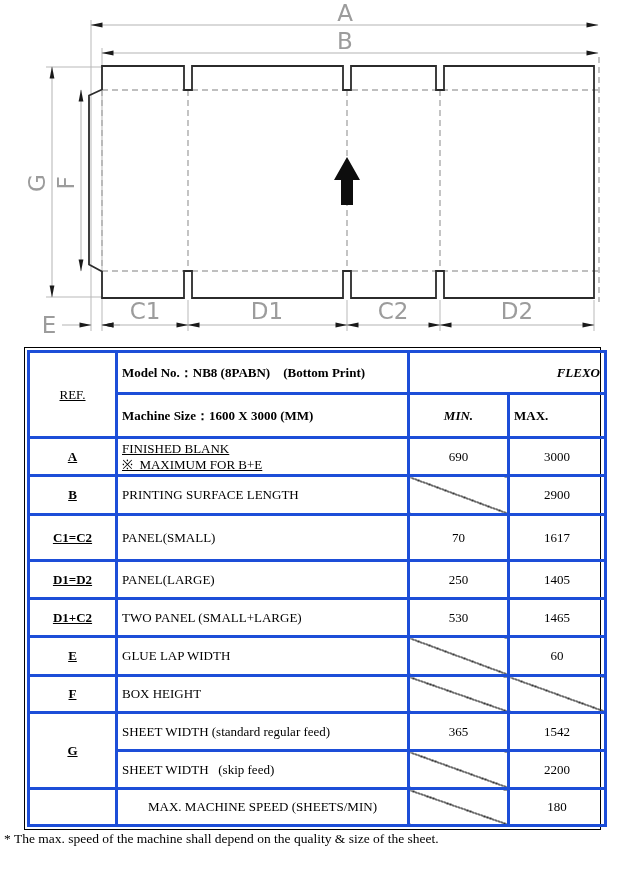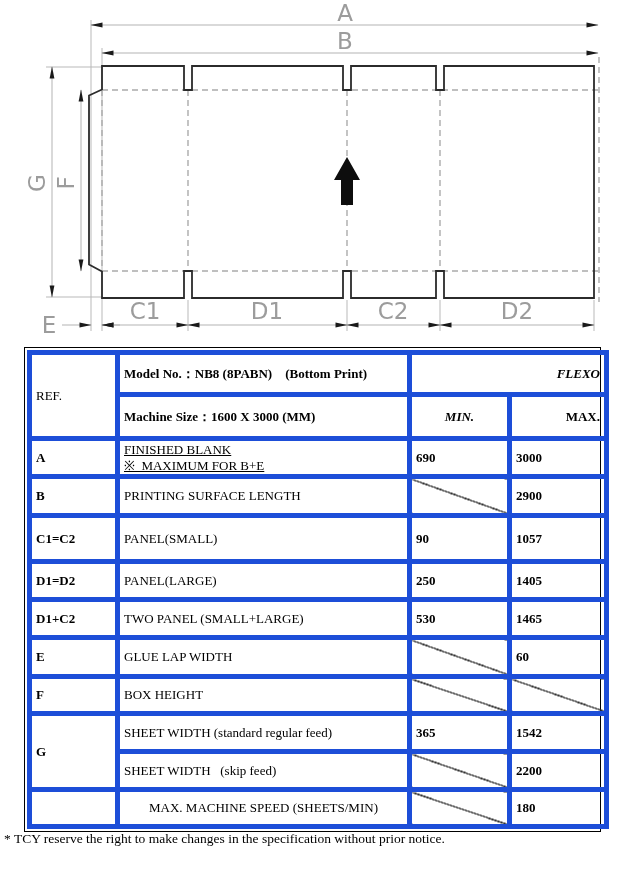--- a/index.html
+++ b/index.html
@@ -10,29 +10,29 @@
   svg.diagram{position:absolute;left:0;top:0;}
   .dimlabel{fill:#9c9c9c;font-family:"DejaVu Sans","Liberation Sans",sans-serif;font-size:23px;}
   .dimline{stroke:#b3b3b3;stroke-width:1;}
   .extline{stroke:#b9b9b9;stroke-width:1;}
   .foldline{stroke:#ababab;stroke-width:1.4;stroke-dasharray:6 4;fill:none;}
   .blankline{stroke:#2b2b2b;stroke-width:1.8;fill:none;stroke-linejoin:miter;}
 
   
   .tablewrap{position:absolute;left:24px;top:347px;width:577px;border:1.5px solid #000;padding:2px;background:#fff;box-sizing:border-box;}
   table.spec{border-collapse:collapse;width:100%;table-layout:fixed;}
-  table.spec td{border:5px solid #1d4ed8;font-size:13px;padding:0 4px;vertical-align:middle;overflow:hidden;}
-  td.refcol{text-align:left;padding:0;}
+  table.spec td{border:3px solid #1d4ed8;font-size:13px;padding:0 4px;vertical-align:middle;overflow:hidden;}
+  td.refcol{text-align:center;padding:0;text-decoration:underline;}
   td.refbold{font-weight:bold;}
   td.desc{text-align:left;}
-  td.num{padding:0;font-weight:bold;}
+  td.num{text-align:center;padding:0;}
   td.modelcell,td.machinecell{font-weight:bold;font-size:13.5px;}
   td.flexocell{font-weight:bold;font-style:italic;text-align:right;font-size:14px;}
   td.mincell{font-weight:bold;font-style:italic;text-align:center;font-size:13.5px;}
-  td.maxcell{font-weight:bold;text-align:right;font-size:13.5px;}
+  td.maxcell{font-weight:bold;text-align:left;font-size:13.5px;}
   td.slash{background-image:linear-gradient(to top right,transparent calc(50% - 0.7px),#333 calc(50% - 0.7px),#333 calc(50% + 0.7px),transparent calc(50% + 0.7px));}
   td.speeddesc{text-align:center;}
   .twoline div{line-height:16px;text-decoration:underline;}
   .sym{font-family:"DejaVu Sans",sans-serif;}
 
   
   .footnotes{position:absolute;left:4px;top:830px;font-size:13.5px;line-height:18px;}
   .footnotes p{margin:0;}
 </style>
 </head>
@@ -155,22 +155,22 @@
         <tr style="height:39px">
           <td class="refcol refbold">B</td>
           <td class="desc">PRINTING SURFACE LENGTH</td>
           <td class="num slash"></td>
           <td class="num">2900</td>
         </tr>
 
         <tr style="height:46px">
           <td class="refcol refbold">C1=C2</td>
           <td class="desc">PANEL(SMALL)</td>
-          <td class="num">90</td>
-          <td class="num">1057</td>
+          <td class="num">70</td>
+          <td class="num">1617</td>
         </tr>
 
         <tr style="height:38px">
           <td class="refcol refbold">D1=D2</td>
           <td class="desc">PANEL(LARGE)</td>
           <td class="num">250</td>
           <td class="num">1405</td>
         </tr>
 
         <tr style="height:38px">
@@ -211,16 +211,16 @@
           <td class="refcol"></td>
           <td class="desc speeddesc">MAX. MACHINE SPEED (SHEETS/MIN)</td>
           <td class="num slash"></td>
           <td class="num">180</td>
         </tr>
       </tbody>
     </table>
   </div>
 
   <div class="footnotes">
-    <p>* TCY reserve the right to make changes in the specification without prior notice.</p>
+    <p>* The max. speed of the machine shall depend on the quality &amp; size of the sheet.</p>
   </div>
 
 </div>
 
 </body></html>

